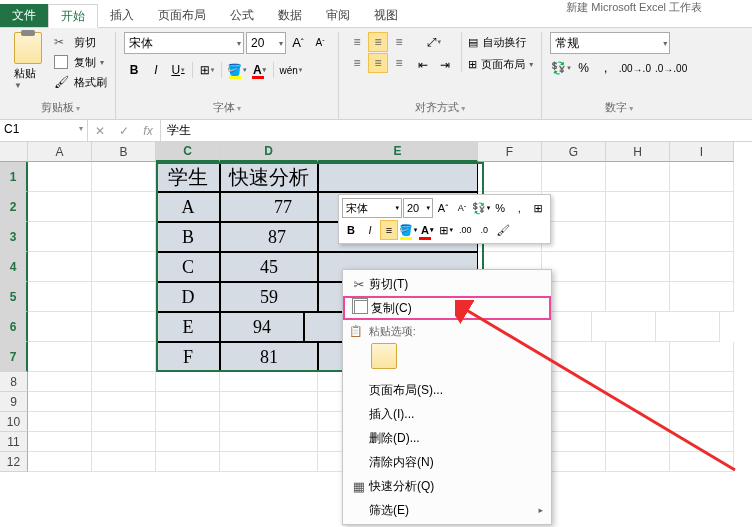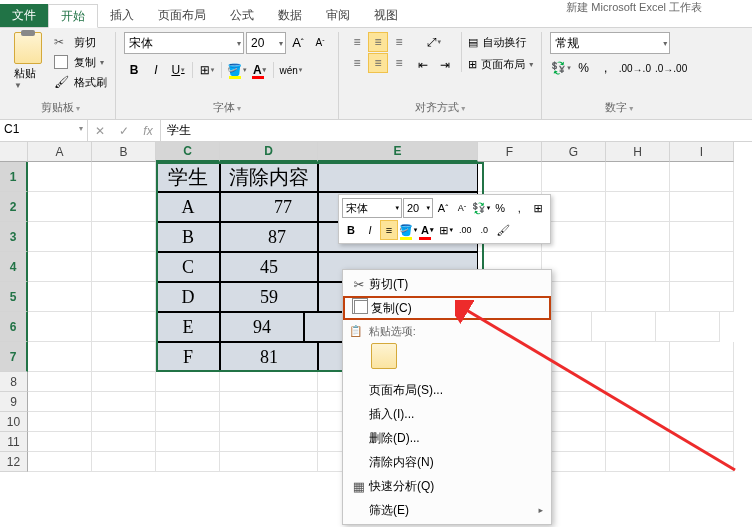--- a/index.html
+++ b/index.html
@@ -83,21 +83,21 @@
 
 
 .ctxmenu { position: absolute; background: #fcfcfc; border: 1px solid #c6c6c6; box-shadow: 2px 2px 6px rgba(0,0,0,.25); width: 210px; z-index: 9; padding: 2px 0; }
 .ctx-item { display: flex; align-items: center; height: 24px; padding: 0 8px 0 6px; cursor: pointer; }
 .ctx-icon { width: 20px; font-size: 13px; color: #555; text-align: center; }
 .ctx-label { flex: 1; font-size: 12px; }
 .ctx-sub::after { content: "▸"; font-size: 9px; color: #666; }
 .ctx-header { padding: 4px 8px 2px 28px; font-size: 11px; color: #666; }
 .ctx-paste-opt { padding: 2px 8px 6px 28px; }
 .ctx-paste-btn { width: 26px; height: 26px; border: 1px solid #d4a93a; background: linear-gradient(#fef4d3,#fbe4a1); border-radius: 2px; display: inline-block; cursor: pointer; }
-.highlight-box { border: 2px solid #c2410c; }
+.highlight-box { border: 2px solid #ec4899; }
 
 
 .arrow-svg { position: absolute; z-index: 20; pointer-events: none; }
 
 .icon-scissors::before { content: "✂"; color: #555; }
 .icon-copy { display: inline-block; width: 14px; height: 14px; border: 1px solid #888; background: #fff; position: relative; }
 .icon-copy::after { content: ""; position: absolute; top: -3px; left: -3px; width: 14px; height: 14px; border: 1px solid #888; background: #fff; z-index: -1; }
 .icon-brush::before { content: "🖌"; font-size: 12px; }
 </style>
 </head>
@@ -244,21 +244,21 @@
       <div class="colh" style="width: 64px;">G</div>
       <div class="colh" style="width: 64px;">H</div>
       <div class="colh" style="width: 64px;">I</div>
     </div>
   <div id="rows">
       <div class="row tall">
         <div class="rowh sel">1</div>
         <div class="cell" style="width: 64px;"></div>
         <div class="cell" style="width: 64px;"></div>
         <div class="cell dcell hdr" style="width: 64px;">学生</div>
-        <div class="cell dcell hdr" style="width: 98px;">清除内容</div>
+        <div class="cell dcell hdr" style="width: 98px;">快速分析</div>
         <div class="cell dcell hdr" style="width: 160px;"></div>
         <div class="cell" style="width: 64px;"></div>
         <div class="cell" style="width: 64px;"></div>
         <div class="cell" style="width: 64px;"></div>
         <div class="cell" style="width: 64px;"></div>
       </div>
       <div class="row tall">
         <div class="rowh sel">2</div>
         <div class="cell" style="width: 64px;"></div>
         <div class="cell" style="width: 64px;"></div>

